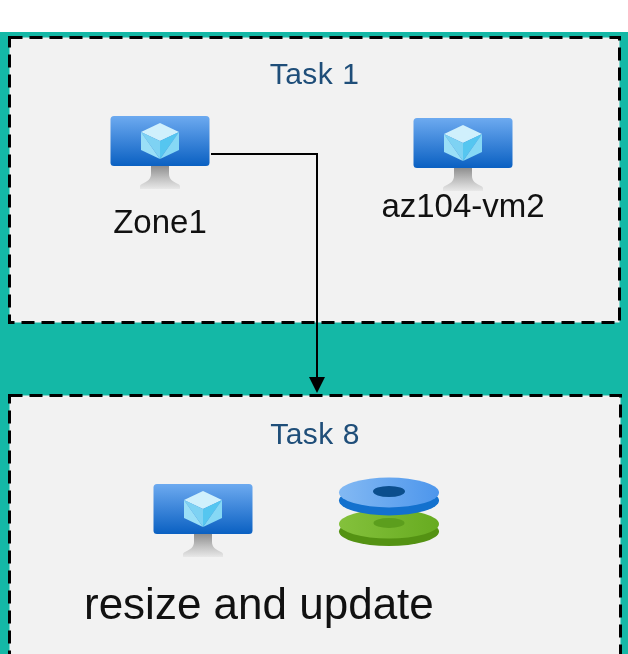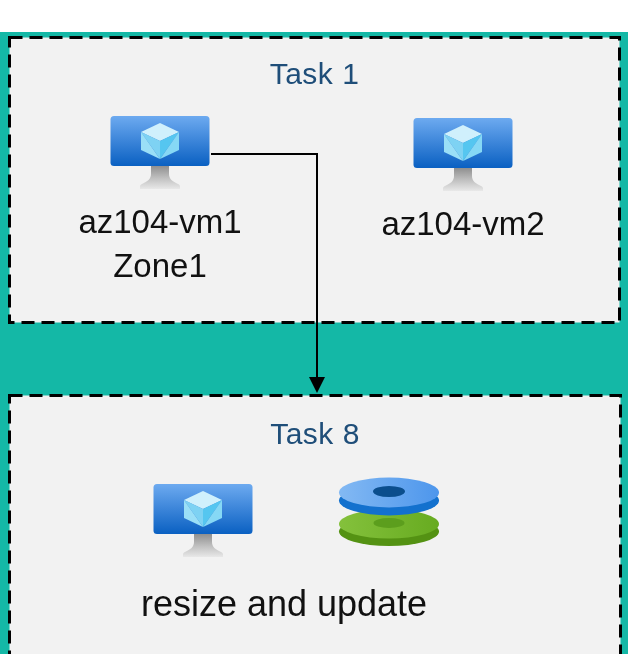--- a/index.html
+++ b/index.html
@@ -14,22 +14,22 @@
     font-size:30px;font-weight:400;color:#1F4E79;letter-spacing:0.5px;
   }
   #task1-title{top:21px;}
   #task2-title{top:23px;}
   .icon-wrap{position:absolute;line-height:0;}
   .vm-label{
     position:absolute;text-align:center;color:#111;
     font-size:33px;line-height:44px;white-space:nowrap;
   }
   .caption{
-    position:absolute;text-align:center;color:#111;
-    font-size:36px;line-height:40px;white-space:nowrap;
+    position:absolute;color:#111;
+    font-size:44px;line-height:40px;white-space:nowrap;
   }
   .connector{position:absolute;left:0;top:0;pointer-events:none;}
   .defs-svg{position:absolute;width:0;height:0;}
 </style>
 </head>
 <body>
 
 <div class="canvas">
 
   <svg class="defs-svg" aria-hidden="true">
@@ -76,30 +76,29 @@
       <rect x="1.5" y="1.5" width="610" height="285" fill="#F2F2F2" stroke="#000" stroke-width="3" stroke-dasharray="13,7"></rect>
     </svg>
     <h2 class="task-title" id="task1-title">Task 1</h2>
 
     <span class="icon-wrap" style="left:102px;top:80px;">
       <svg width="100" height="74">
         <use href="#vm-icon"></use>
       </svg>
     </span>
     <div class="vm-label" style="left:27px;top:164px;width:250px;">
-      <div>az104-vm1</div>
       <div>Zone1</div>
     </div>
 
     <span class="icon-wrap" style="left:405px;top:82px;">
       <svg width="100" height="74">
         <use href="#vm-icon"></use>
       </svg>
     </span>
-    <div class="vm-label" style="left:330px;top:166px;width:250px;">
+    <div class="vm-label" style="left:330px;top:148px;width:250px;">
       <div>az104-vm2</div>
     </div>
   </section>
 
   <svg class="connector" width="628" height="654" viewBox="0 0 628 654">
     <path d="M211,122 H317 V346" fill="none" stroke="#000" stroke-width="2"></path>
     <polygon points="309,345 325,345 317,361" fill="#000"></polygon>
   </svg>
 
   <section class="task-box" style="left:8px;top:362px;width:614px;height:286px;">

